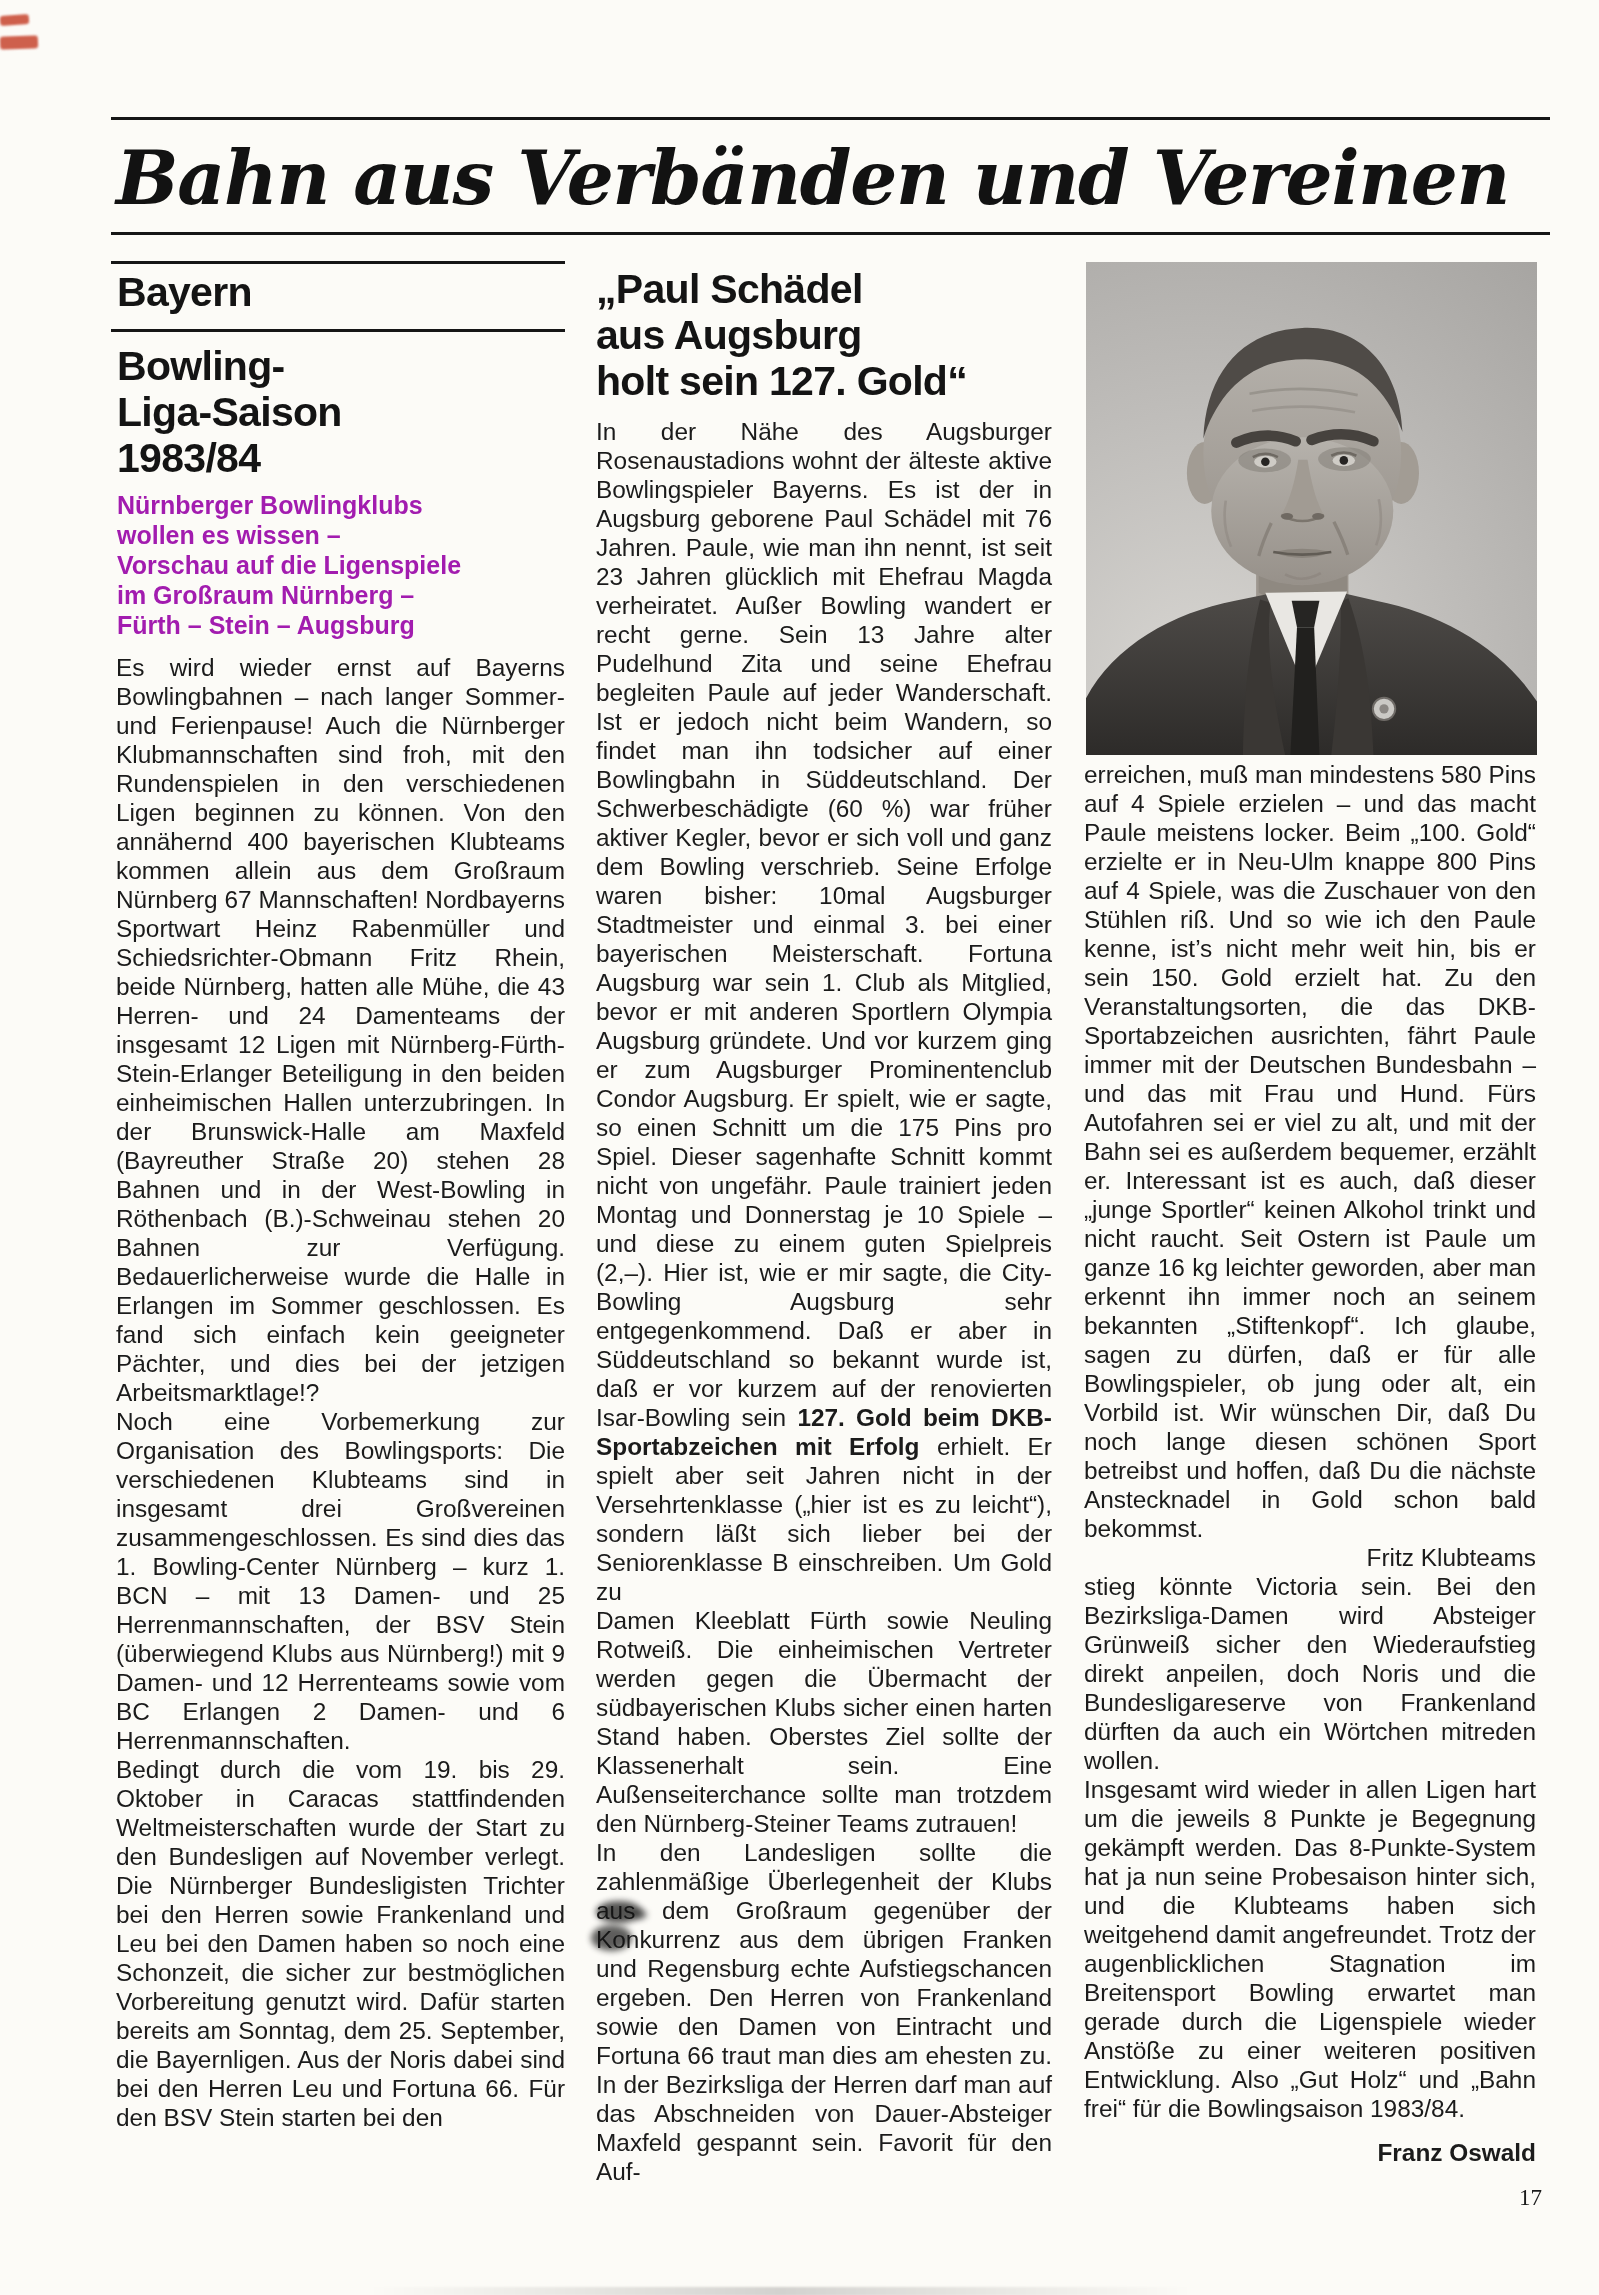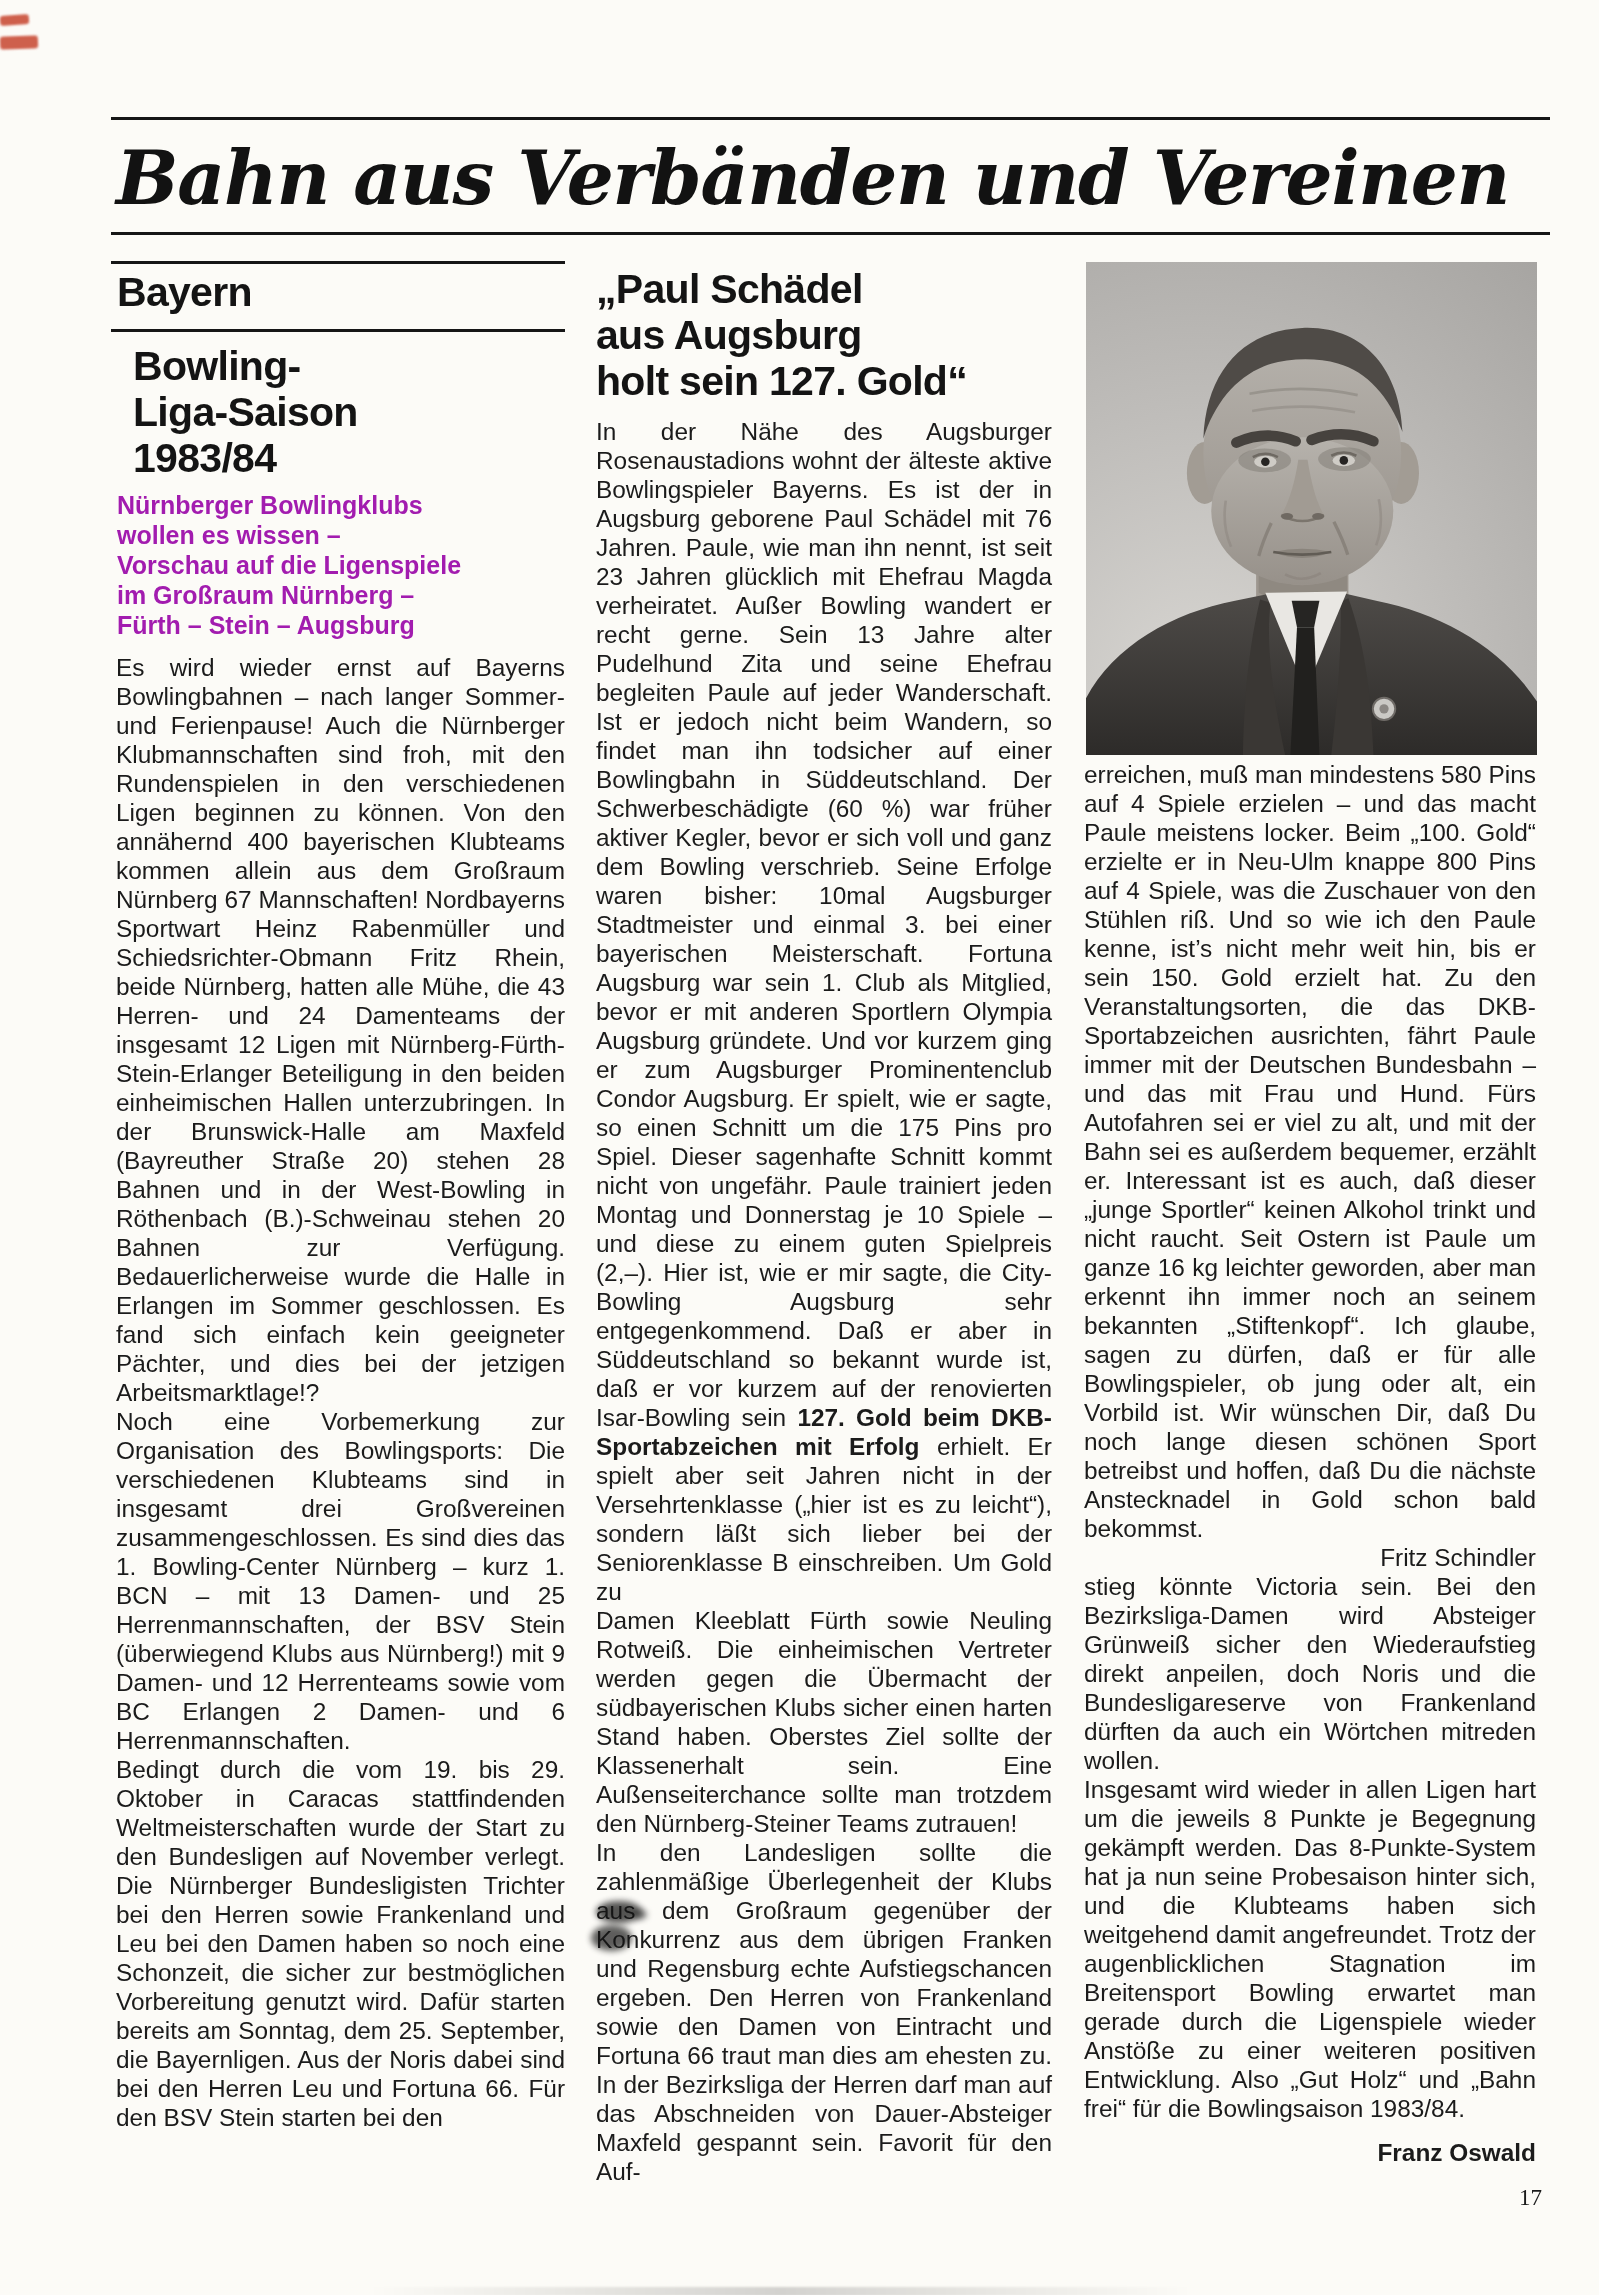--- a/index.html
+++ b/index.html
@@ -25,21 +25,21 @@
 
   
   #bayern-label{
     position:absolute;left:117px;top:269px;
     font-size:41px;font-weight:bold;letter-spacing:-0.7px;color:#141414;
   }
   .big-headline{
     font-size:41px;font-weight:bold;letter-spacing:-0.7px;
     line-height:46px;color:#141414;
   }
-  #left-headline{position:absolute;left:117px;top:343px;width:448px;margin-left:16px;}
+  #left-headline{position:absolute;left:117px;top:343px;width:448px;}
   #left-subhead{
     position:absolute;left:117px;top:490px;width:448px;
     font-size:25px;font-weight:bold;line-height:30px;color:#a21caf;
   }
 
   
   .col-body{
     position:absolute;
     font-size:24.4px;line-height:29px;
     text-align:justify;
@@ -194,21 +194,21 @@
     <path d="M212,362 Q206,400 220,432" stroke="#8f8982" stroke-width="4" fill="none" opacity="0.6"></path>
     <path d="M444,360 Q452,398 440,430" stroke="#8f8982" stroke-width="4" fill="none" opacity="0.6"></path>
 
     <circle cx="452" cy="678" r="17" fill="#cbc9c5" stroke="#6f6b67" stroke-width="3"></circle>
     <circle cx="452" cy="678" r="7" fill="#8b8783"></circle>
   </svg>
 </div>
 
 <div id="right-body" class="col-body">
   <p>erreichen, muß man mindestens 580 Pins auf 4 Spiele erzielen – und das macht Paule meistens locker. Beim „100. Gold“ erzielte er in Neu-Ulm knappe 800 Pins auf 4 Spiele, was die Zuschauer von den Stühlen riß. Und so wie ich den Paule kenne, ist’s nicht mehr weit hin, bis er sein 150. Gold erzielt hat. Zu den Veranstaltungsorten, die das DKB-Sportabzeichen ausrichten, fährt Paule immer mit der Deutschen Bundesbahn – und das mit Frau und Hund. Fürs Autofahren sei er viel zu alt, und mit der Bahn sei es außerdem bequemer, erzählt er. Interessant ist es auch, daß dieser „junge Sportler“ keinen Alkohol trinkt und nicht raucht. Seit Ostern ist Paule um ganze 16 kg leichter geworden, aber man erkennt ihn immer noch an seinem bekannten „Stiftenkopf“. Ich glaube, sagen zu dürfen, daß er für alle Bowlingspieler, ob jung oder alt, ein Vorbild ist. Wir wünschen Dir, daß Du noch lange diesen schönen Sport betreibst und hoffen, daß Du die nächste Anstecknadel in Gold schon bald bekommst.</p>
-  <p class="byline">Fritz Schindler</p>
+  <p class="byline">Fritz Klubteams</p>
   <p>stieg könnte Victoria sein. Bei den Bezirksliga-Damen wird Absteiger Grünweiß sicher den Wiederaufstieg direkt anpeilen, doch Noris und die Bundesligareserve von Frankenland dürften da auch ein Wörtchen mitreden wollen.</p>
   <p>Insgesamt wird wieder in allen Ligen hart um die jeweils 8 Punkte je Begegnung gekämpft werden. Das 8-Punkte-System hat ja nun seine Probesaison hinter sich, und die Klubteams haben sich weitgehend damit angefreundet. Trotz der augenblicklichen Stagnation im Breitensport Bowling erwartet man gerade durch die Ligenspiele wieder Anstöße zu einer weiteren positiven Entwicklung. Also „Gut Holz“ und „Bahn frei“ für die Bowlingsaison 1983/84.</p>
   <p class="byline-bold">Franz Oswald</p>
 </div>
 
 <div id="page-number">17</div>
 
 <div id="ink-smudge-1" class="smudge"></div>
 <div id="ink-smudge-2" class="smudge"></div>
 <div id="ink-smudge-3" class="smudge"></div>

